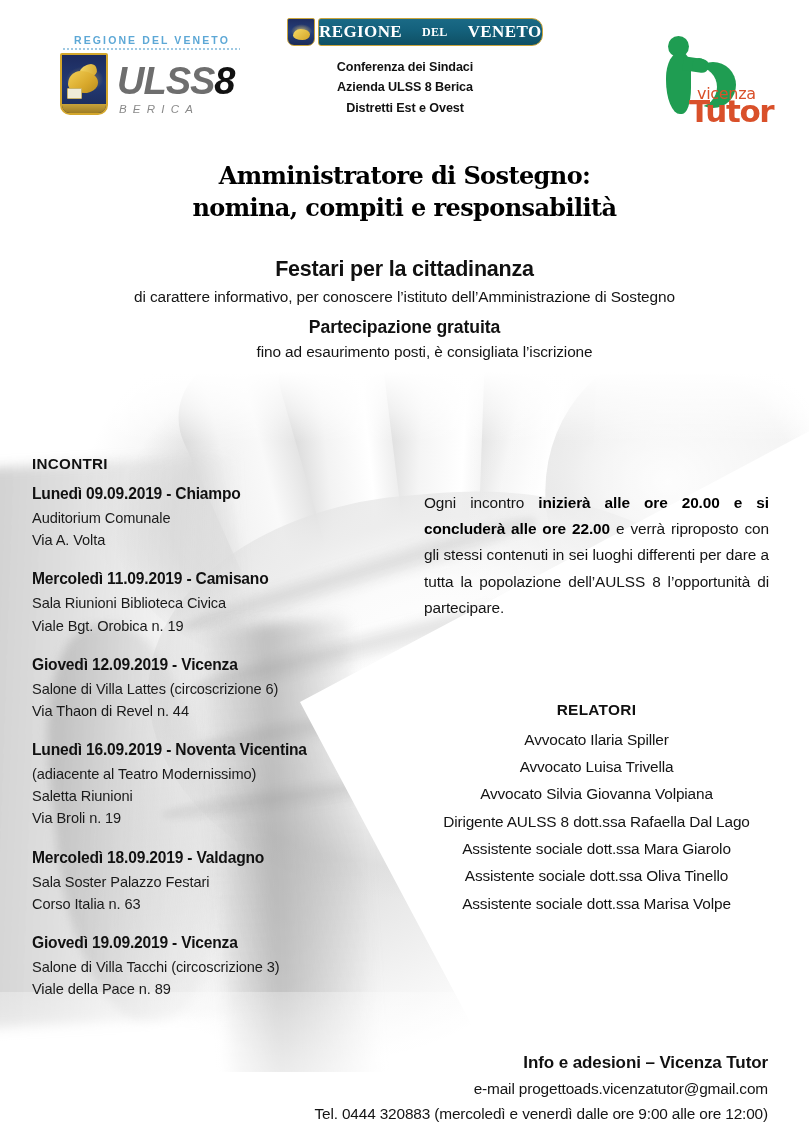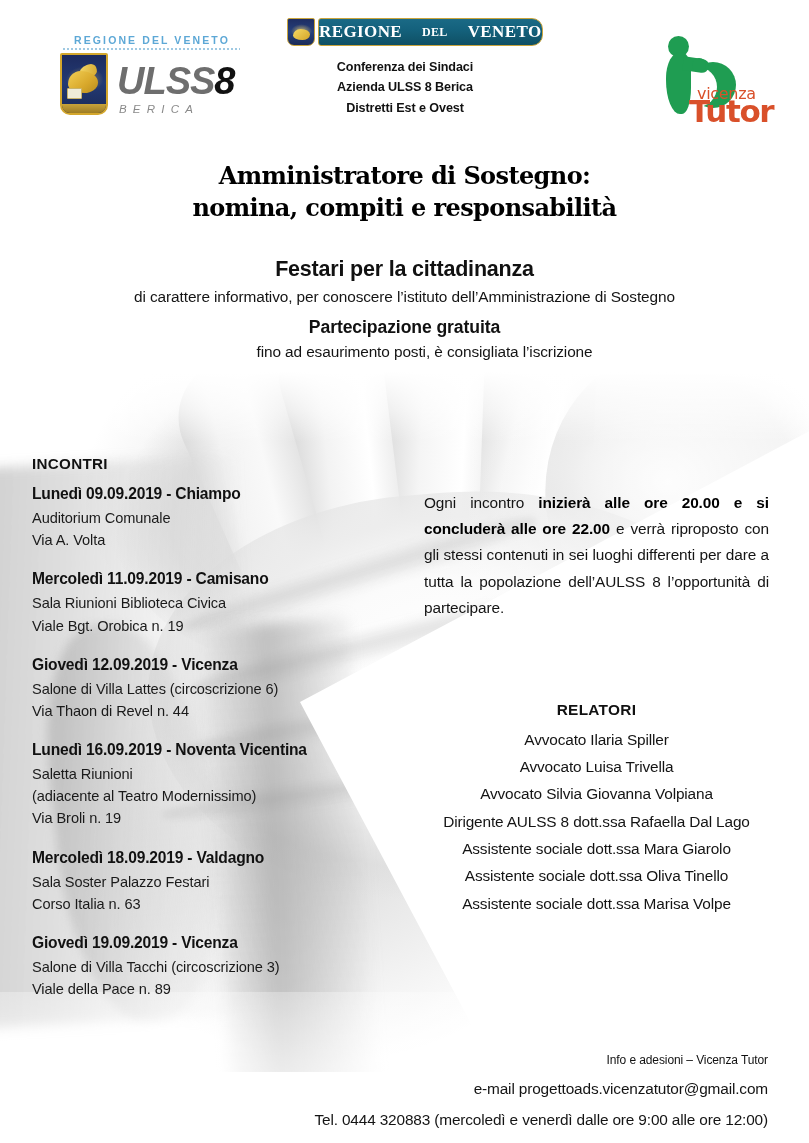--- a/index.html
+++ b/index.html
@@ -503,29 +503,29 @@
 
   .footer-info {
     position: absolute;
     left: 0;
     right: 5px;
     top: 598px;
     text-align: right;
     padding-right: 36px;
   }
   .fi-head {
-    font-size: 12px;
-    font-weight: normal;
+    font-size: 17px;
+    font-weight: bold;
     color: #111111;
     letter-spacing: -0.1px;
   }
   .fi-line {
     font-size: 15.4px;
     color: #141414;
-    margin-top: 13px;
+    margin-top: 7px;
     letter-spacing: -0.15px;
   }
 </style>
 </head>
 <body>
 
 <div id="poster">
 
   <div id="bg-photo">
     <div class="hand-layer hl-field"></div>
@@ -627,22 +627,22 @@
         </div>
 
         <div class="event">
           <div class="event-title">Giovedì 12.09.2019 - Vicenza</div>
           <div class="event-line">Salone di Villa Lattes (circoscrizione 6)</div>
           <div class="event-line">Via Thaon di Revel n. 44</div>
         </div>
 
         <div class="event">
           <div class="event-title">Lunedì 16.09.2019 - Noventa Vicentina</div>
+          <div class="event-line">(adiacente al Teatro Modernissimo)</div>
           <div class="event-line">Saletta Riunioni</div>
-          <div class="event-line">(adiacente al Teatro Modernissimo)</div>
           <div class="event-line">Via Broli n. 19</div>
         </div>
 
         <div class="event">
           <div class="event-title">Mercoledì 18.09.2019 - Valdagno</div>
           <div class="event-line">Sala Soster Palazzo Festari</div>
           <div class="event-line">Corso Italia n. 63</div>
         </div>
 
         <div class="event">

